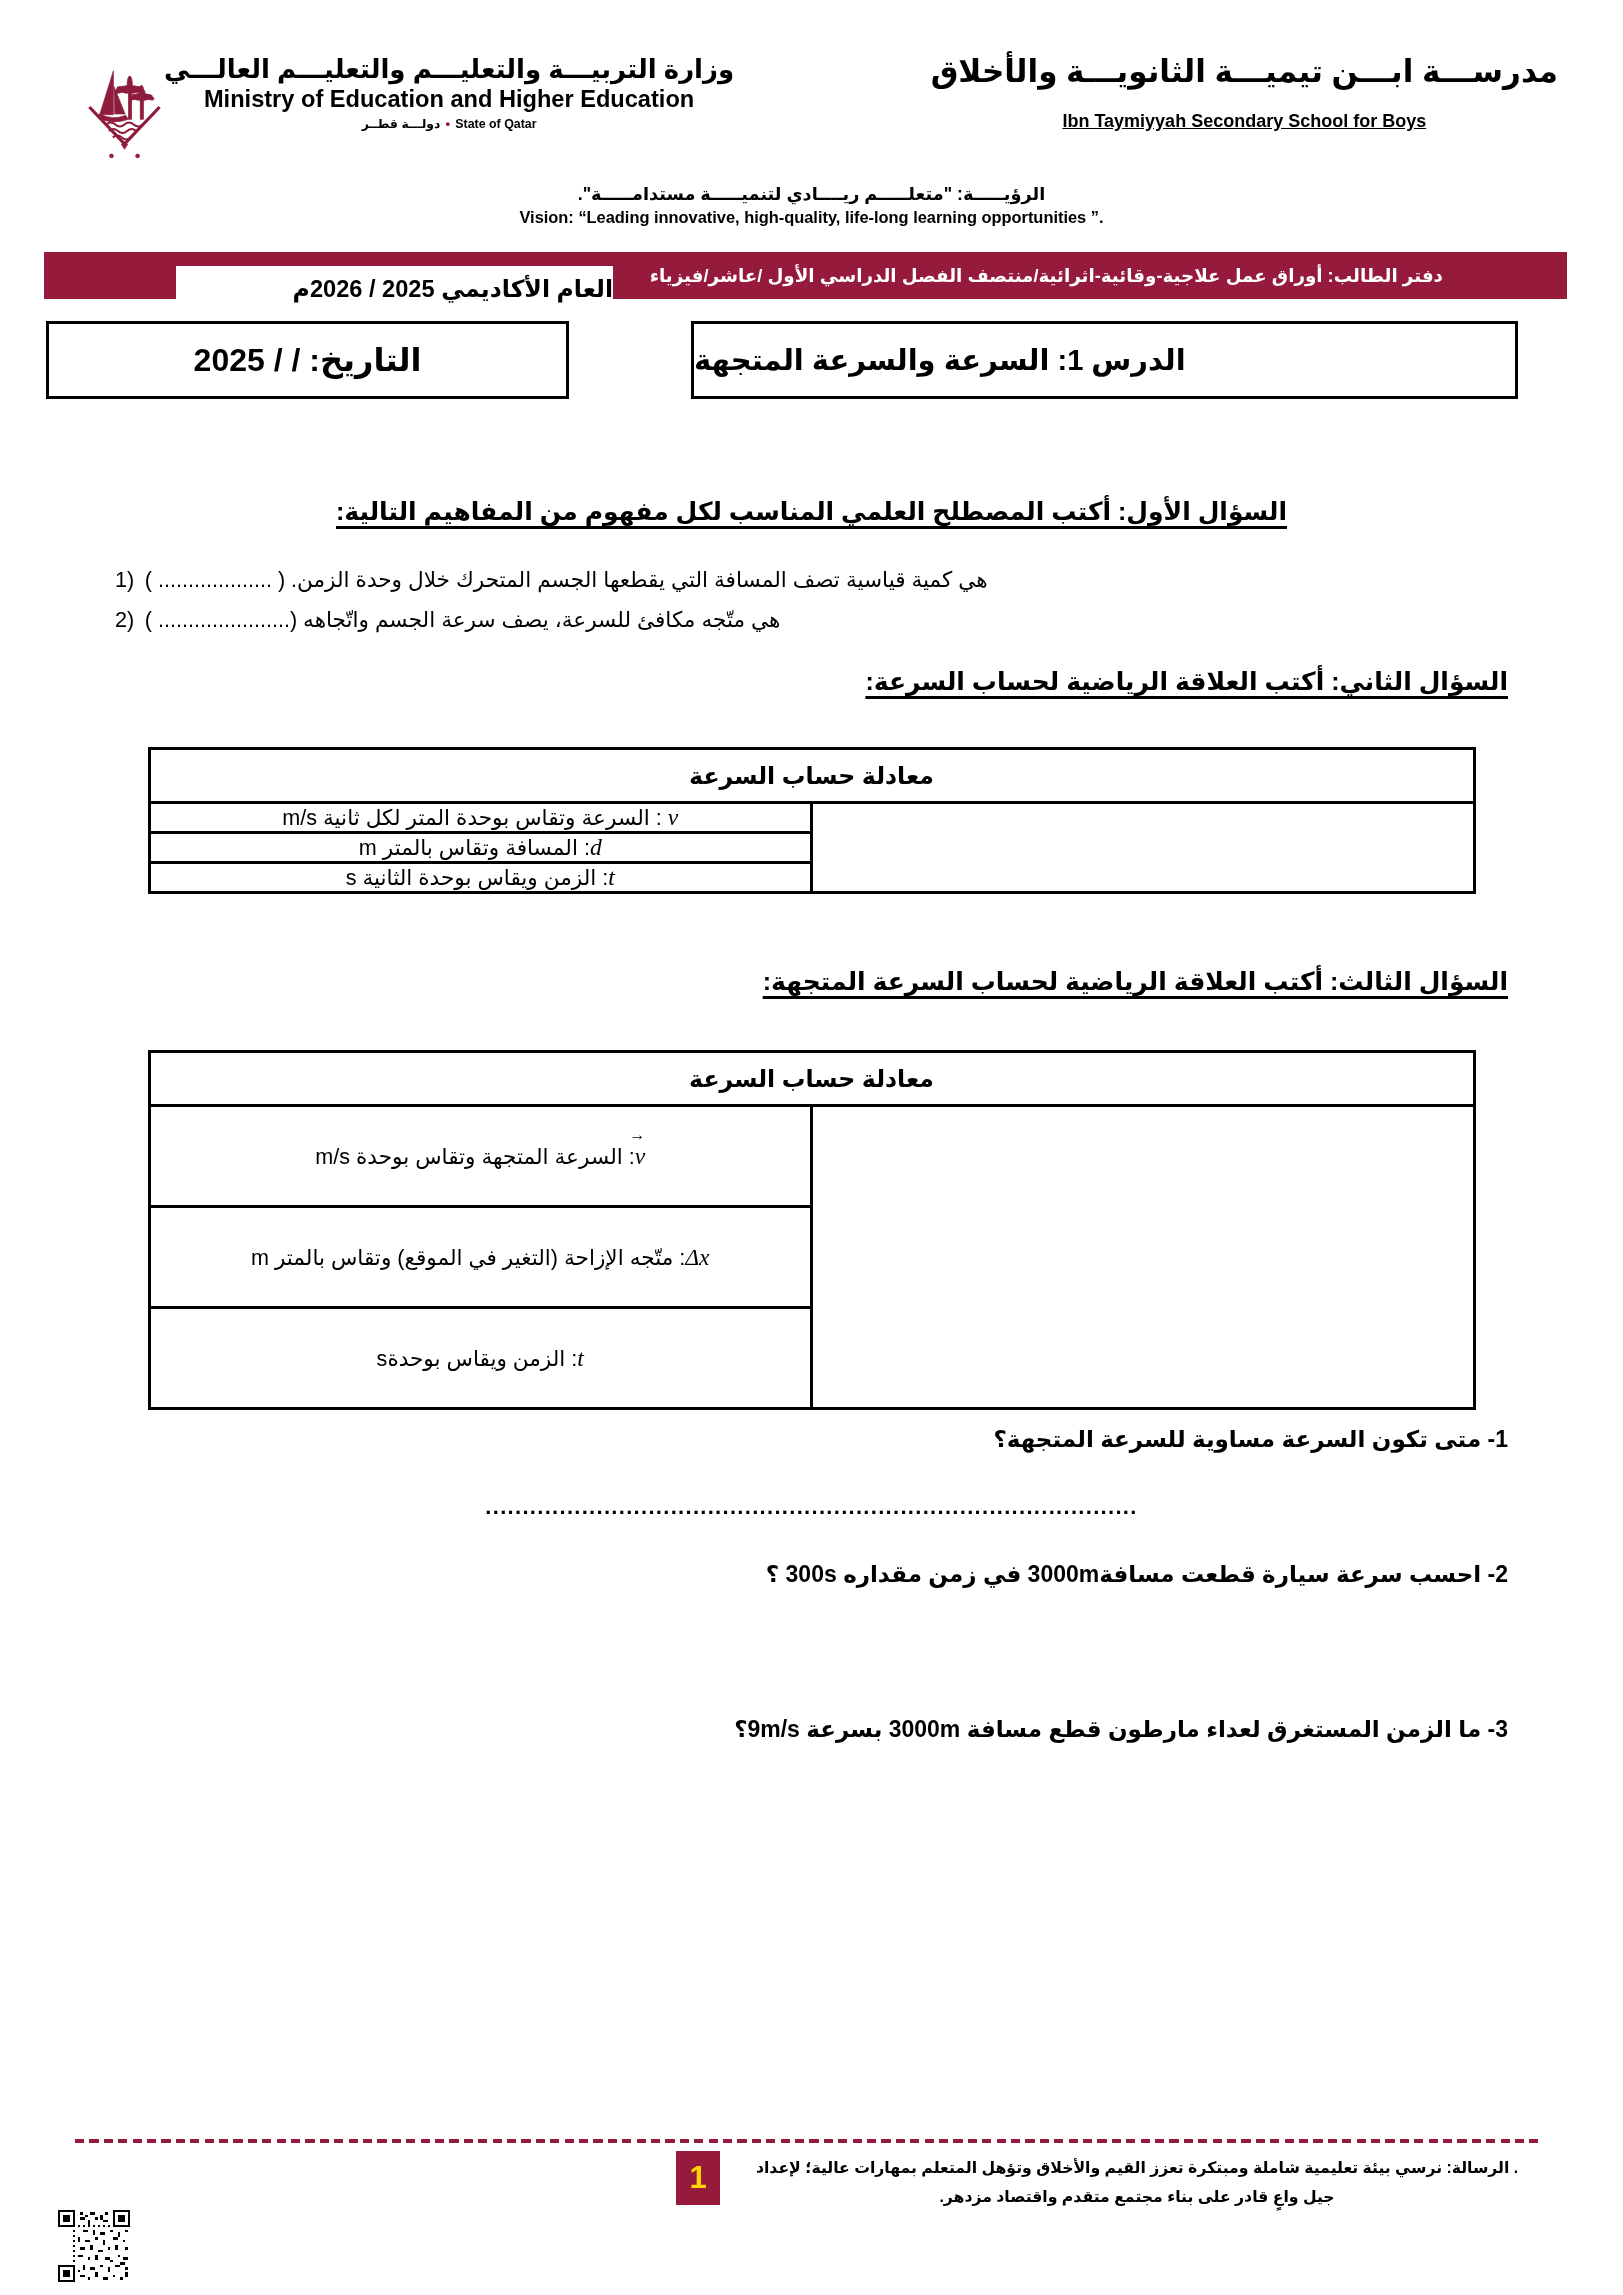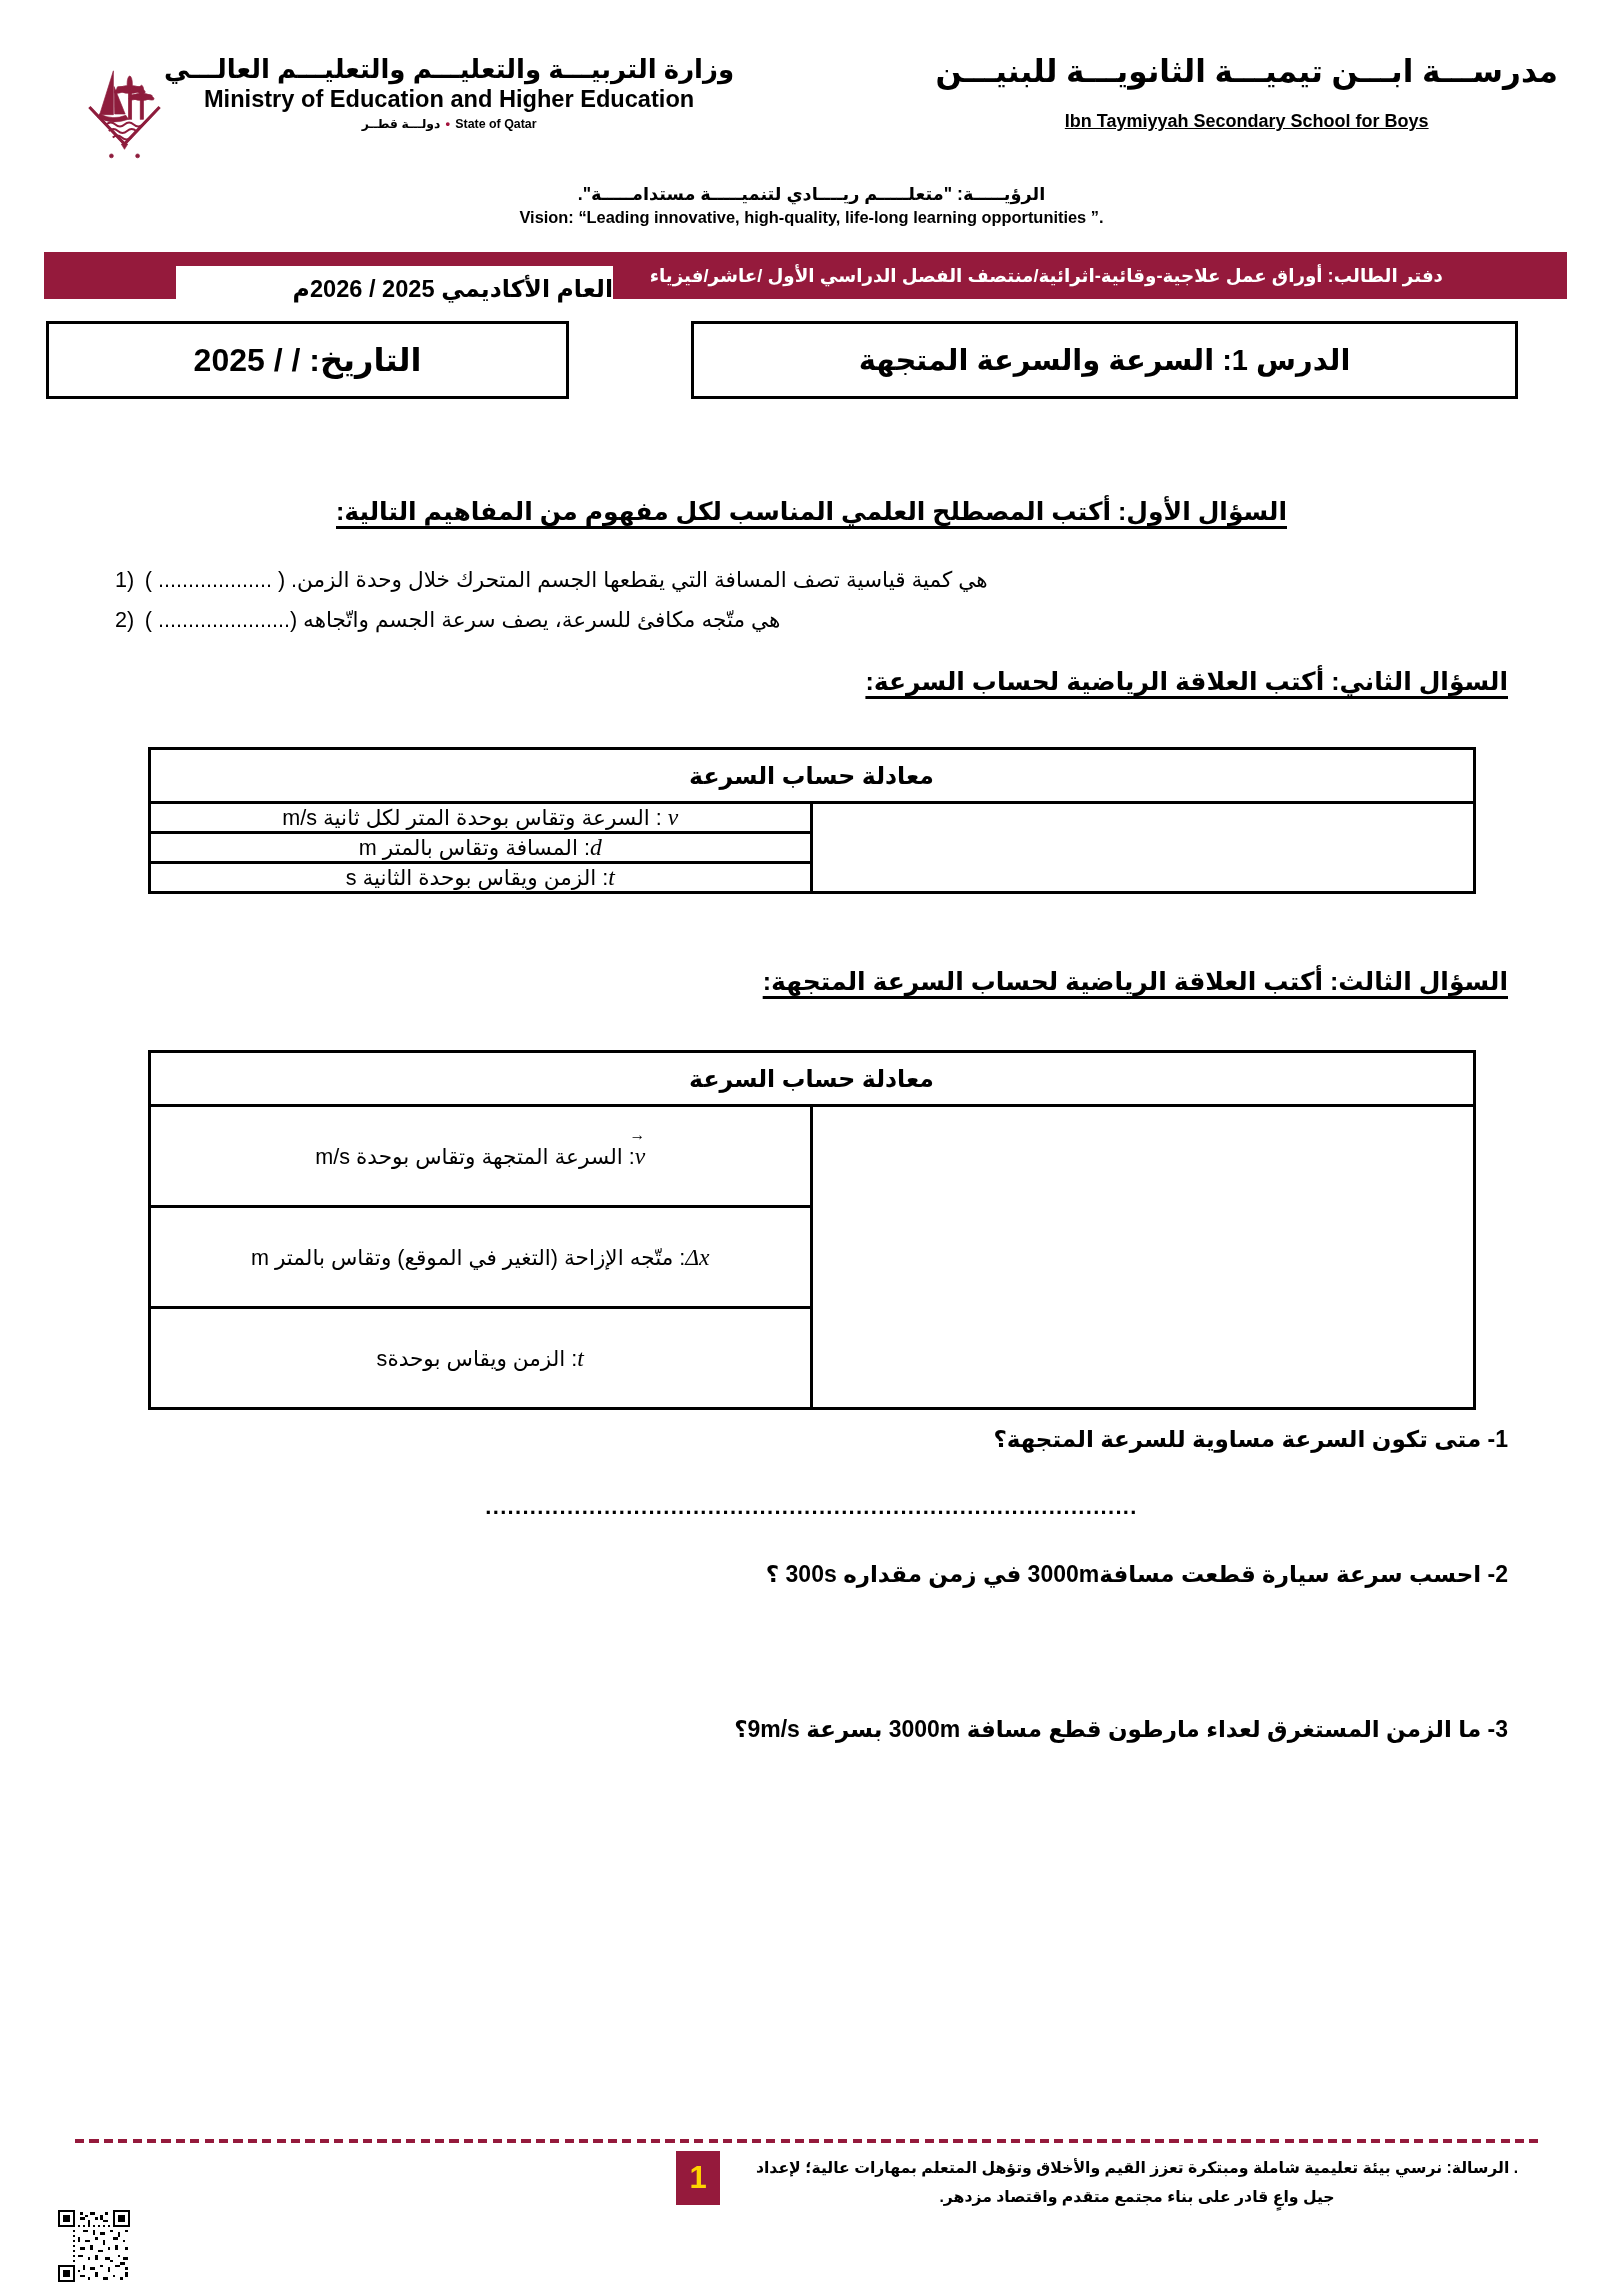--- a/index.html
+++ b/index.html
@@ -176,20 +176,21 @@
     background: #fff;
     display: flex;
     align-items: center;
     justify-content: center;
   }
   .lesson-box {
     top: 0;
     right: 105px;
     width: 821px;
     height: 72px;
+    justify-content: flex-end;
   }
   .lesson-text {
     font-size: 29px;
     font-weight: 700;
     white-space: nowrap;
   }
   .date-box {
     top: 0;
     right: 1054px;
     width: 517px;
@@ -372,21 +373,21 @@
 </style>
 </head>
 <body>
 
 <div class="page">
 
   <div class="header">
     <div class="hdr-row">
 
       <div class="school-block">
-        <div class="school-ar">مدرســـة ابـــن تيميـــة الثانويـــة للبنيـــن</div>
+        <div class="school-ar">مدرســـة ابـــن تيميـــة الثانويـــة والأخلاق</div>
         <div class="school-en">Ibn Taymiyyah Secondary School for Boys</div>
       </div>
 
       <div class="ministry-block">
         <div class="ministry-text">
           <div class="ministry-ar">وزارة التربيـــة والتعليـــم والتعليـــم العالـــي</div>
           <div class="ministry-en">Ministry of Education and Higher Education</div>
           <div class="state-line">
             <span>دولـــة قطــر</span>
             <span class="state-dot">•</span>

